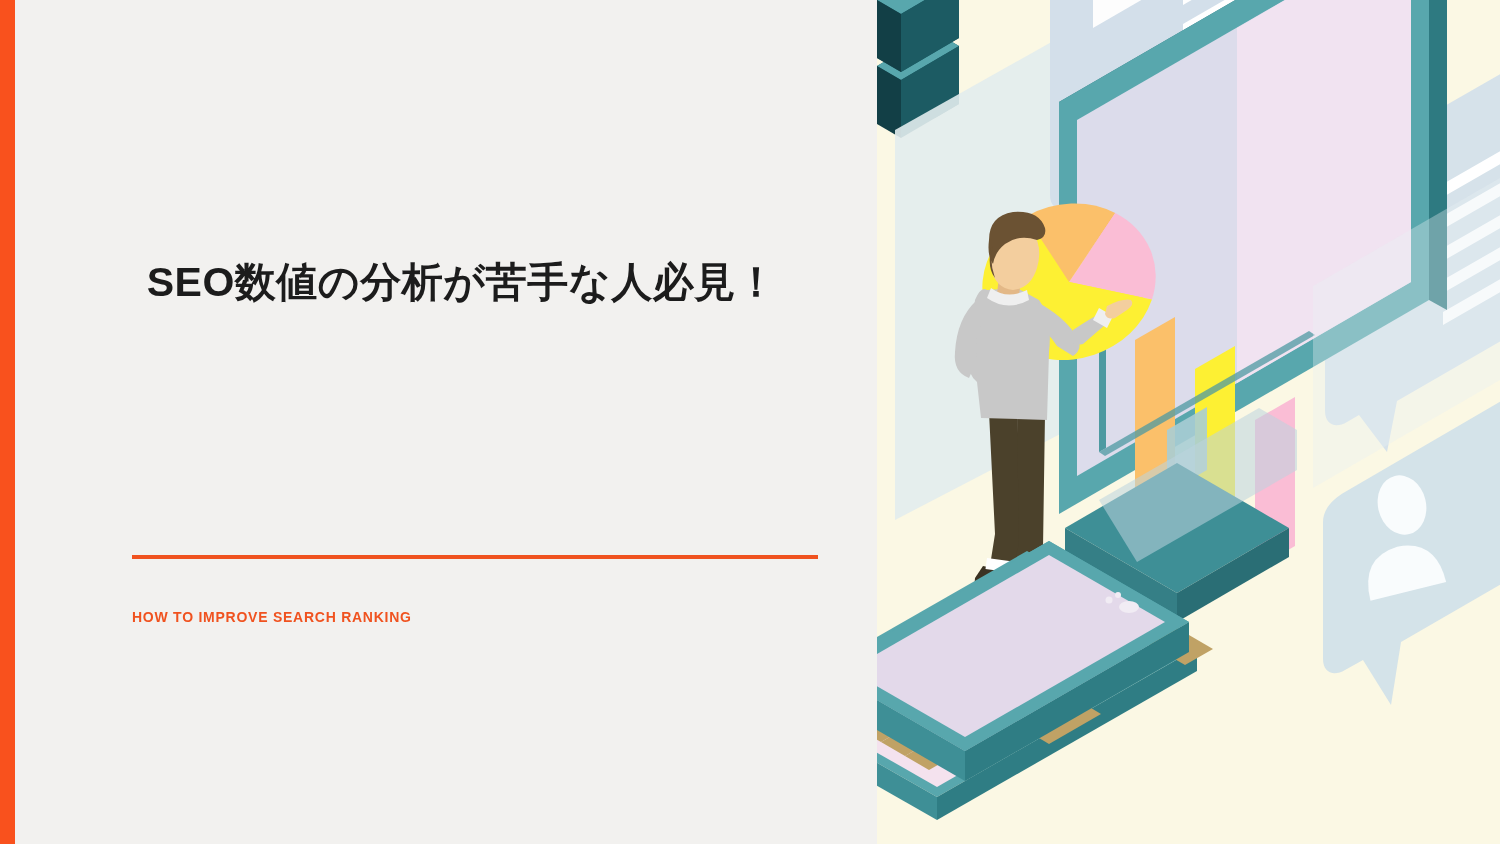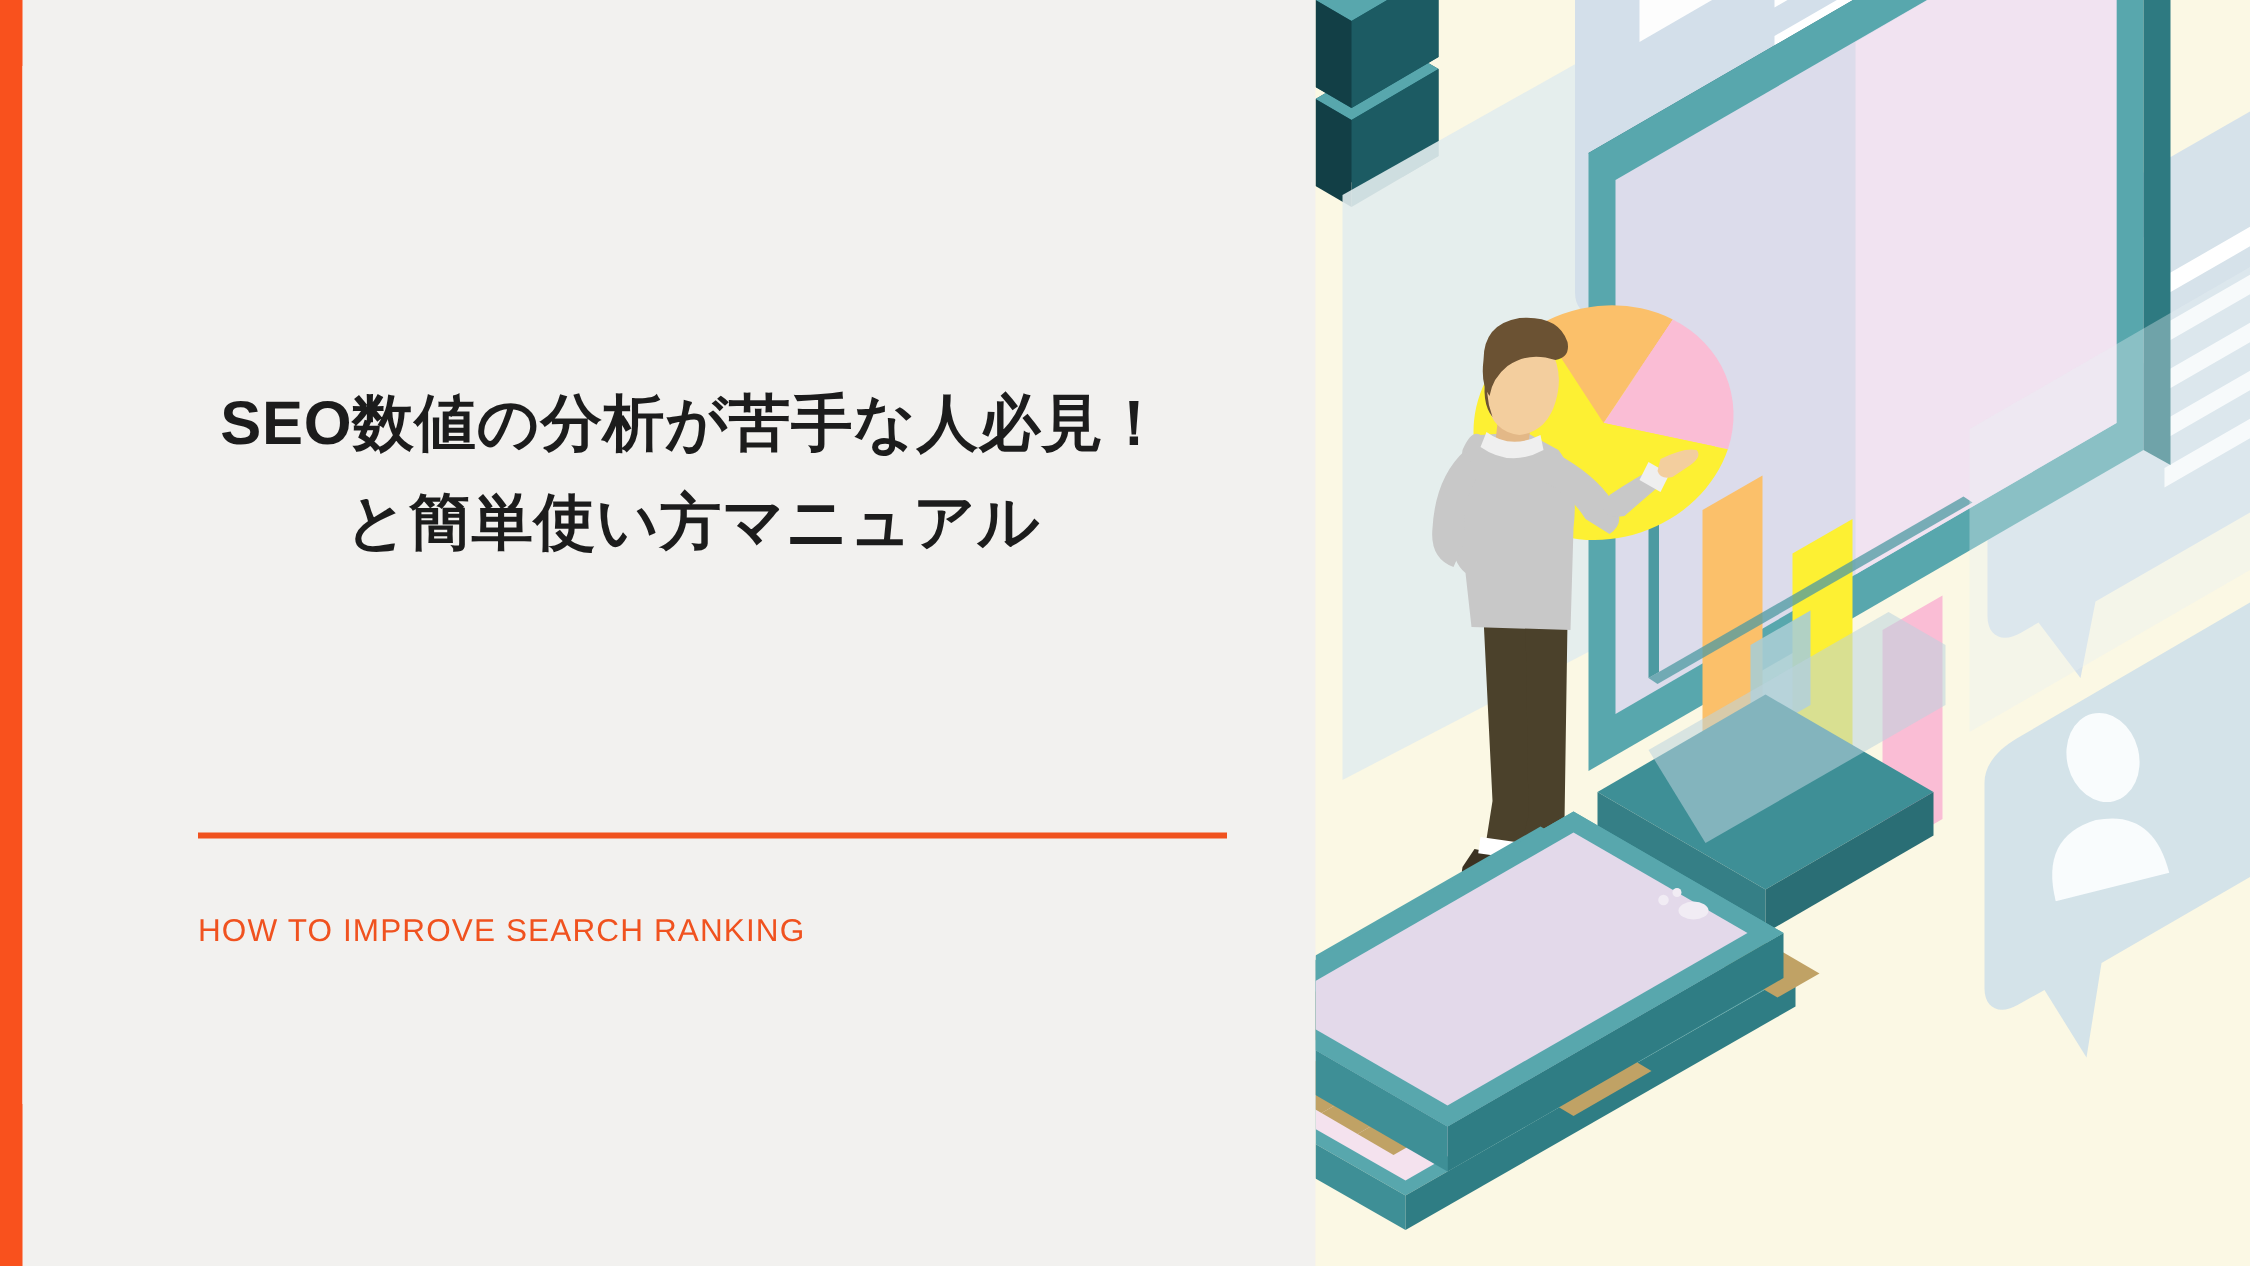--- a/index.html
+++ b/index.html
@@ -60,22 +60,22 @@
     top: 511px;
     width: 686px;
     height: 4px;
     background: #f0521f;
   }
 
   .subtitle {
     position: absolute;
     left: 117px;
     top: 565px;
-    font-size: 21px;
-    font-weight: normal;
+    font-size: 14px;
+    font-weight: bold;
     letter-spacing: 0.75px;
     color: #f0521f;
     white-space: nowrap;
   }
 
   
   .art-panel {
     position: absolute;
     left: 877px; top: 0;
     width: 623px;
@@ -89,21 +89,20 @@
 <body>
 
 <div class="slide">
 
   <div class="accent-bar"></div>
 
   <div class="text-panel">
 
     <div class="title-block">
       <span class="title-line">SEO数値の分析が苦手な人必見！</span>
-      <span class="title-line">と簡単使い方マニュアル</span>
     </div>
 
     <div class="divider"></div>
 
     <div class="subtitle">HOW TO IMPROVE SEARCH RANKING</div>
 
   </div>
 
   <div class="art-panel">
     <svg width="623" height="844" viewBox="0 0 623 844" xmlns="http://www.w3.org/2000/svg">

